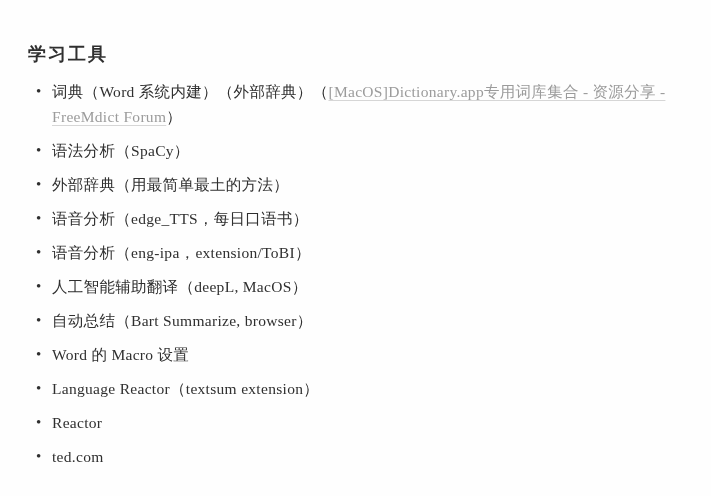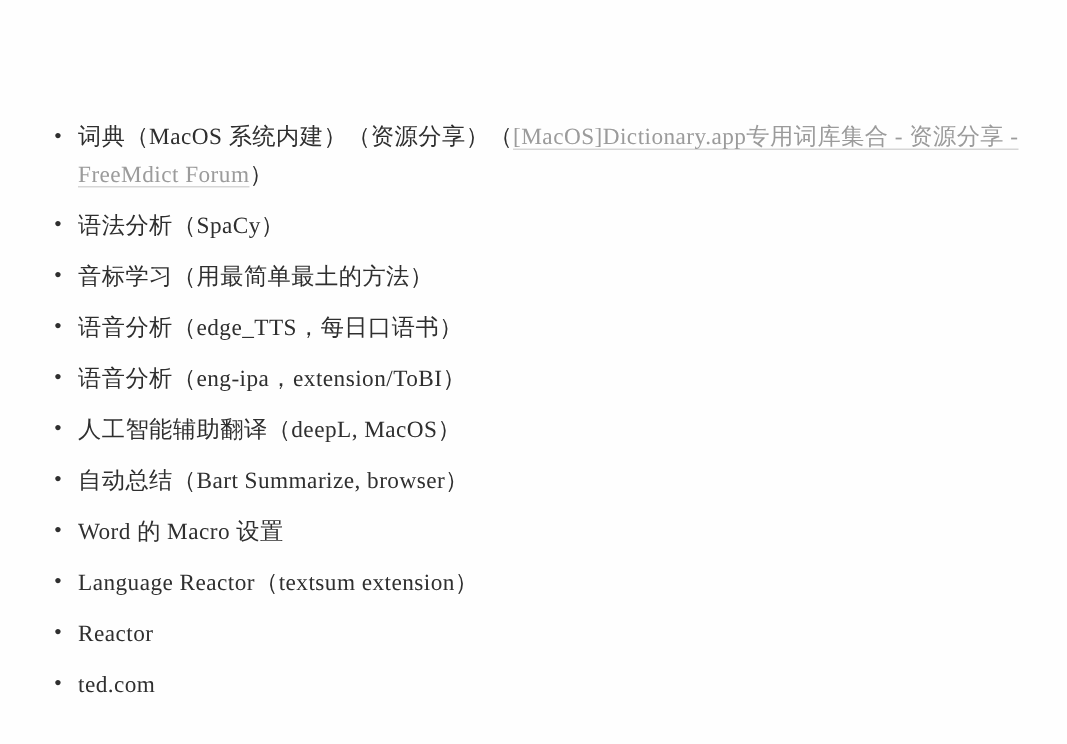--- a/index.html
+++ b/index.html
@@ -57,36 +57,37 @@
     text-decoration-color: #d6d6d6;
     text-underline-offset: 3px;
     cursor: pointer;
   }
 </style>
 </head>
 <body>
 
 <div class="page">
 
+  <div class="title">学习工具</div>
 
   <ul class="list">
 
     <li class="item">
       <span class="bullet">•</span>
-      <span class="txt"><span>词典（MacOS 系统内建）（资源分享）（</span><span class="link">[MacOS]Dictionary.app专用词库集合 - 资源分享 - FreeMdict Forum</span><span>）</span></span>
+      <span class="txt"><span>词典（Word 系统内建）（外部辞典）（</span><span class="link">[MacOS]Dictionary.app专用词库集合 - 资源分享 - FreeMdict Forum</span><span>）</span></span>
     </li>
 
     <li class="item">
       <span class="bullet">•</span>
       <span class="txt">语法分析（SpaCy）</span>
     </li>
 
     <li class="item">
       <span class="bullet">•</span>
-      <span class="txt">音标学习（用最简单最土的方法）</span>
+      <span class="txt">外部辞典（用最简单最土的方法）</span>
     </li>
 
     <li class="item">
       <span class="bullet">•</span>
       <span class="txt">语音分析（edge_TTS，每日口语书）</span>
     </li>
 
     <li class="item">
       <span class="bullet">•</span>
       <span class="txt">语音分析（eng-ipa，extension/ToBI）</span>

